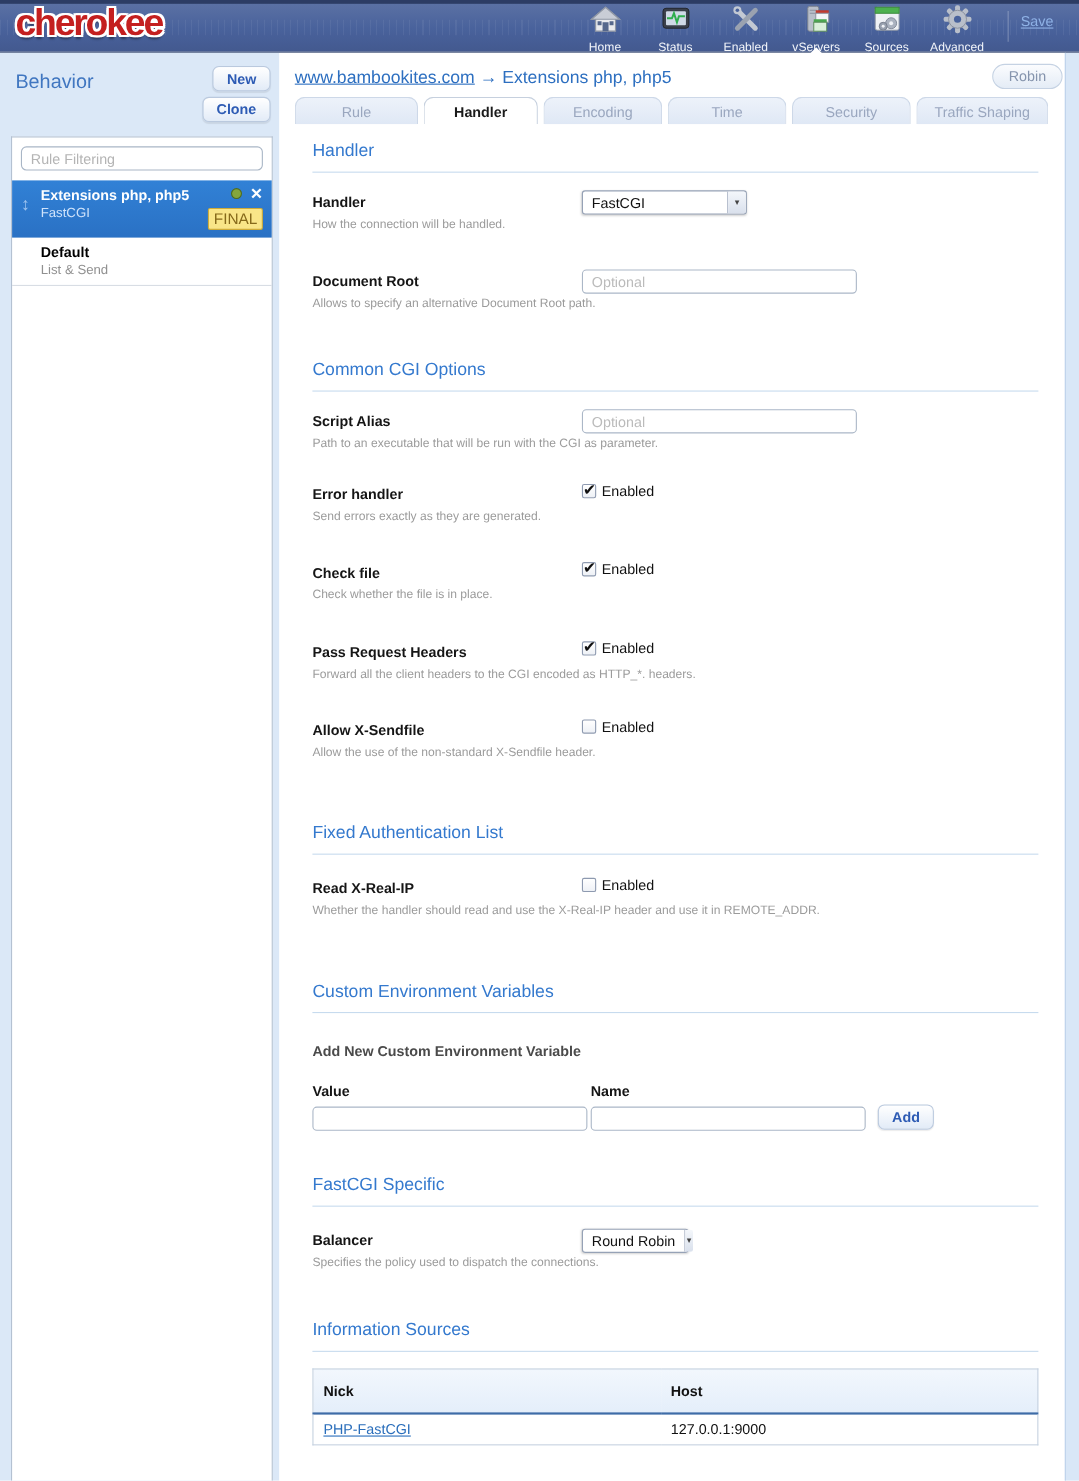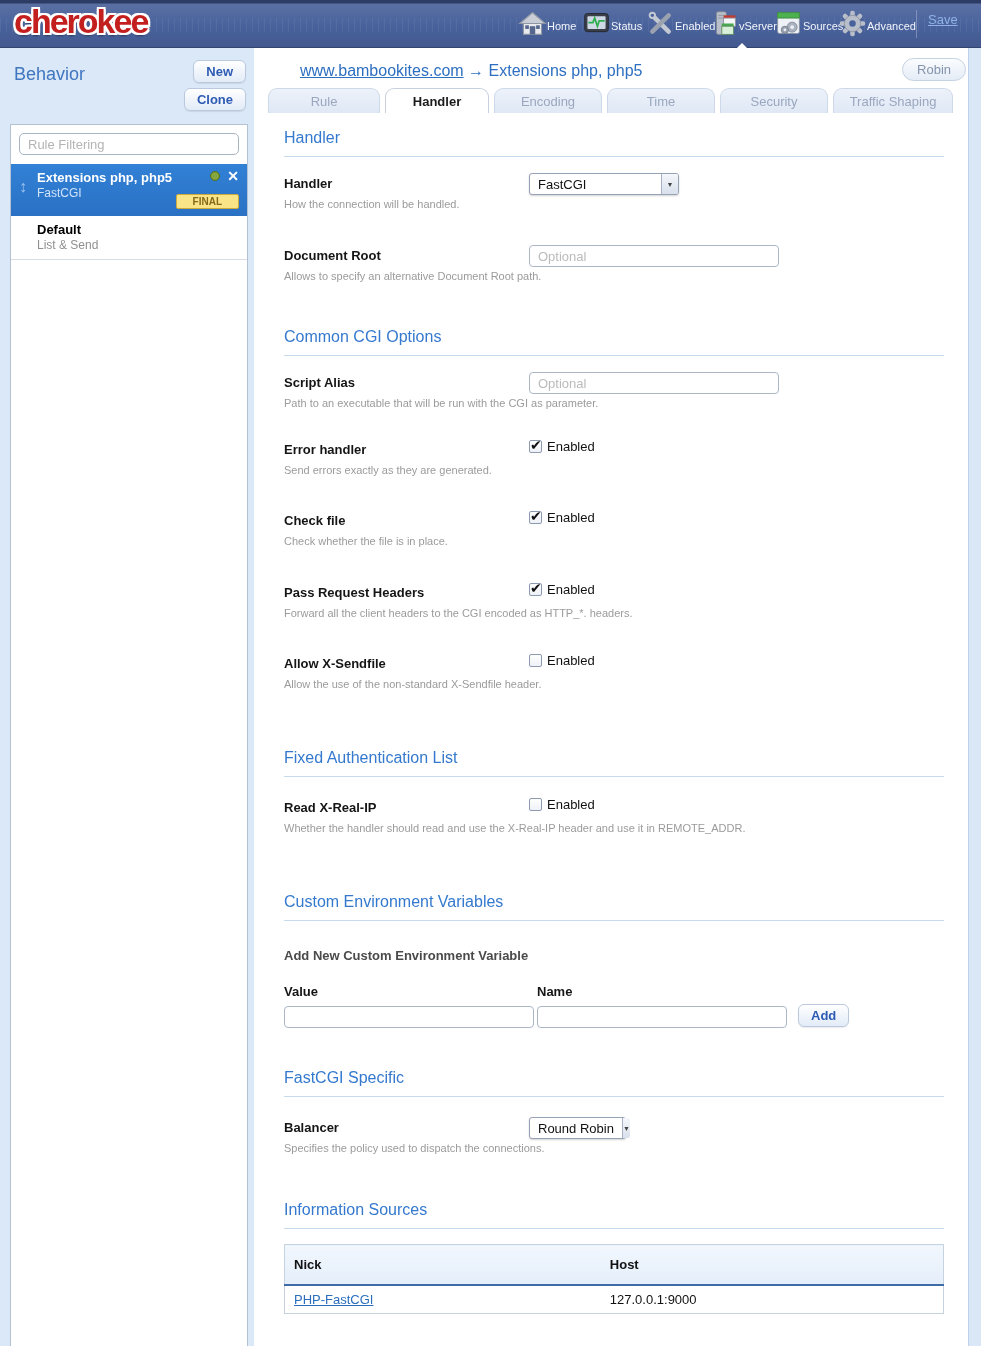--- a/index.html
+++ b/index.html
@@ -9,21 +9,21 @@
   .topbar { position:absolute; top:0; left:0; width:981px; height:48px;
     background:linear-gradient(180deg,#2c3c64 0,#2c3c64 3px,#5a70a3 4px,#49629c 55%,#43598f 100%);
     border-bottom:1px solid #33456e; }
   .topbar::after { content:""; position:absolute; left:0; right:0; top:18px; height:14px;
     background:repeating-linear-gradient(90deg, rgba(255,255,255,0.06) 0 1px, transparent 1px 6px); }
   .logo { position:absolute; left:14px; top:2px; font-size:34px; font-weight:bold; letter-spacing:-2px;
     color:#c41f1f; z-index:3;
     text-shadow:-2px -2px 0 #fff, 2px -2px 0 #fff, -2px 2px 0 #fff, 2px 2px 0 #fff,
                  0 -2px 0 #fff, 0 2px 0 #fff, -2px 0 0 #fff, 2px 0 0 #fff, 0 3px 2px rgba(0,0,0,.4); }
   .mainnav { position:absolute; left:518px; top:3px; display:flex; z-index:3; }
-  .nav-item { width:64px; height:45px; display:flex; align-items:center;
+  .nav-item { width:64px; height:45px; display:flex; flex-direction:column; align-items:center;
     justify-content:flex-start; cursor:pointer; position:relative; }
   .nav-item svg { width:29px; height:29px; }
   .nav-label { font-size:11px; color:#f2f5fa; margin-top:0; }
   .nav-caret { position:absolute; bottom:-1px; left:50%; margin-left:-6px; width:0; height:0;
     border-left:6px solid transparent; border-right:6px solid transparent; border-bottom:6px solid #fff; }
   .nav-sep { position:absolute; left:916px; top:10px; height:28px; width:1px; background:rgba(255,255,255,.28); z-index:3; }
   .save-link { position:absolute; left:928px; top:12px; font-size:13px; color:#8fb2e6; text-decoration:underline; cursor:pointer; z-index:3; }
 
   
   .sidebar { position:absolute; top:48px; left:0; width:254px; bottom:0; background:#dbe8f7;
@@ -43,29 +43,29 @@
   .rule-item.selected { background:linear-gradient(180deg,#3181d6,#2a71c4); min-height:52px; margin-top:9px; border-bottom:none; }
   .rule-name { font-size:13px; font-weight:bold; color:#000; }
   .rule-item.selected .rule-name { color:#fff; }
   .rule-sub { font-size:12px; color:#909090; margin-top:1px; }
   .rule-item.selected .rule-sub { color:#cfe3fb; }
   .drag-handle { position:absolute; left:8px; top:14px; color:#9cc2ee; font-size:16px; font-weight:bold; cursor:grab; }
   .rule-right { position:absolute; top:7px; right:8px; display:flex; align-items:center; }
   .status-dot { width:10px; height:10px; border-radius:50%; background:#84a63c; border:1px solid #4f6b1d; display:inline-block; }
   .close-x { color:#fff; font-size:14px; font-weight:bold; margin-left:7px; cursor:pointer; line-height:10px; }
   .final-badge { position:absolute; right:8px; bottom:7px; background:#f9e588; border:1px solid #ceab39;
-    color:#86691a; font-size:10px; font-weight:bold; padding:1px 16px; border-radius:2px; }
+    color:#86691a; font-size:14px; font-weight:normal; padding:1px 4px; border-radius:2px; }
 
   
   .right-gutter { position:absolute; top:48px; right:0; width:13px; bottom:0; background:#d9e7f7; border-left:1px solid #bdd2ea; }
 
   
   .content { position:absolute; top:48px; left:254px; width:714px; bottom:0; background:#fff; }
   .crumb-row { position:relative; padding:14px 10px 0 14px; height:40px; }
-  .crumb { font-size:16px; color:#2d6fc0;margin-left:32px; }
+  .crumb { font-size:16px; color:#2d6fc0; }
   .crumb a { color:#2d6fc0; text-decoration:underline; cursor:pointer; }
   .help-btn { position:absolute; right:2px; top:10px; font-size:13px; color:#8594ad;
     background:linear-gradient(180deg,#fbfcfe,#e4ecf6); border:1px solid #c5d2e3; border-radius:12px;
     padding:3px 14px; cursor:pointer; }
   .tabs { display:flex; padding-left:14px; height:25px; }
   .tab { display:flex; align-items:center; justify-content:center; font-size:13px; color:#9aa7bf;
     background:linear-gradient(180deg,#edf2fa,#dfe8f5); border:1px solid #cdd8e8; border-bottom:none;
     border-radius:9px 9px 0 0; margin-right:5px; cursor:pointer; }
   .tab:nth-child(1){width:112px} .tab:nth-child(2){width:104px} .tab:nth-child(3){width:108px}
   .tab:nth-child(4){width:108px} .tab:nth-child(5){width:108px} .tab:nth-child(6){width:120px}

